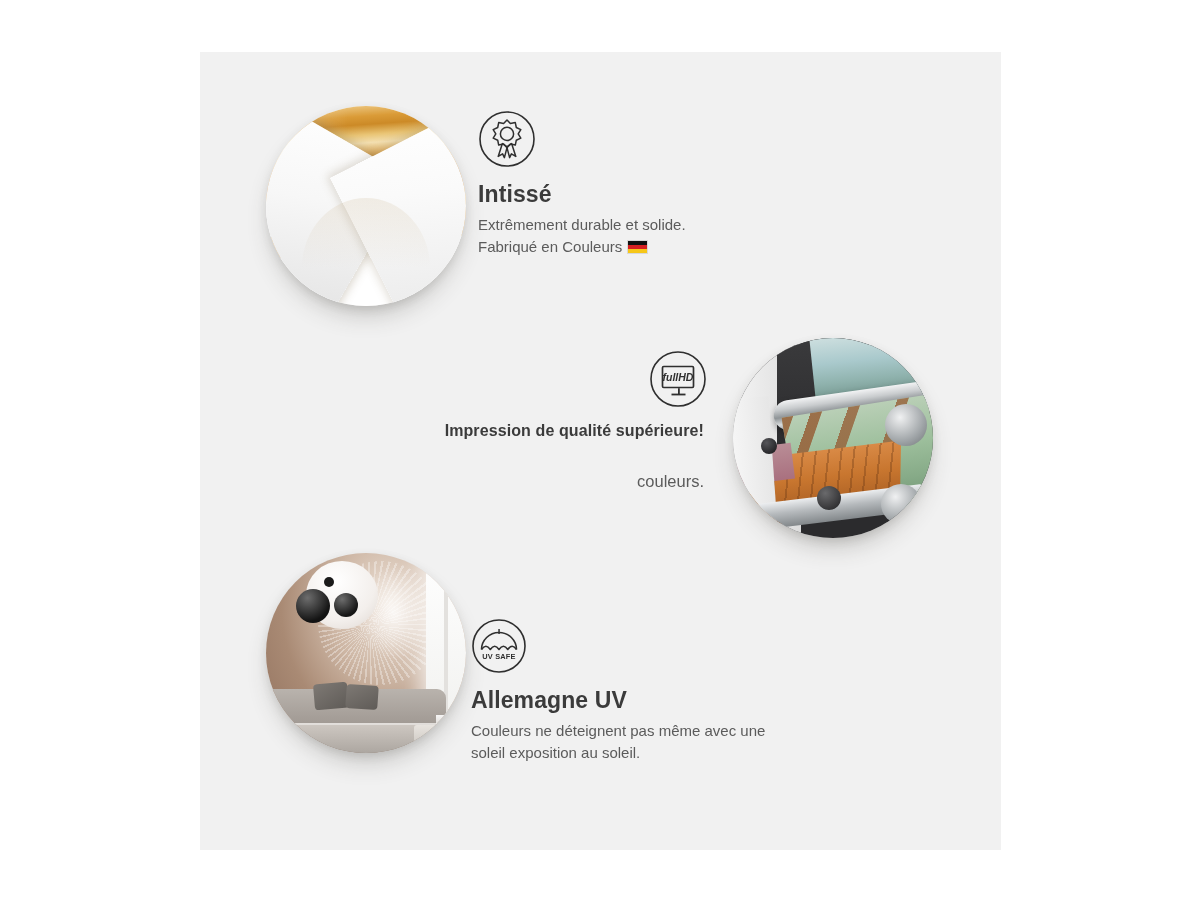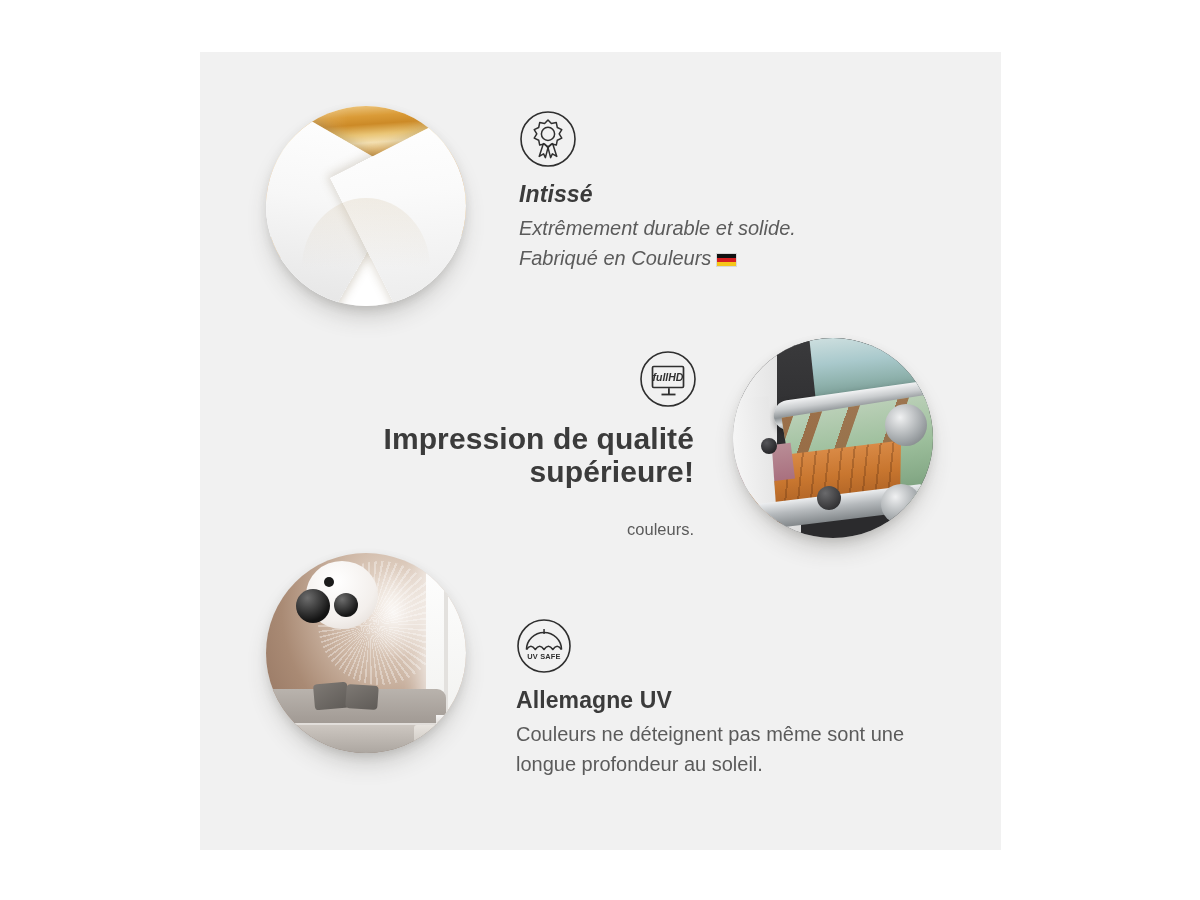--- a/index.html
+++ b/index.html
@@ -16,30 +16,30 @@
     background:#f1f1f1;
   }
 
   
   .feature{position:absolute;}
   .feature .headline{
     color:#3b3b3b;font-size:23px;font-weight:600;letter-spacing:.1px;
     margin:0 0 7px 0;line-height:1.1;
   }
   .feature .body{
-    color:#5b5b5b;font-size:20px;line-height:1.48;margin:0;
+    color:#5b5b5b;font-size:15px;line-height:1.48;margin:0;
     font-weight:400;
   }
 
   
-  #blk-intisse{left:519px;top:110px;width:330px;font-style:italic;}
-  #blk-print{left:290px;top:350px;width:404px;text-align:right;}
-  #blk-uv   {left:516px;top:618px;width:400px;}
-
-  #blk-print .headline{font-size:30px;margin-bottom:5px;}
+  #blk-intisse{left:478px;top:110px;width:330px;}
+  #blk-print{left:300px;top:350px;width:404px;text-align:right;}
+  #blk-uv   {left:471px;top:618px;width:400px;}
+
+  #blk-print .headline{font-size:16px;margin-bottom:5px;}
   #blk-print .body{font-size:16.5px;}
 
   .icon-wrap{display:block;margin-bottom:14px;}
   #blk-print .icon-wrap{text-align:right;margin-right:-3px;}
 
   .badge-ico{display:inline-block;vertical-align:top;}
 
   
   .flag{
     display:inline-block;width:21px;height:14px;vertical-align:-2px;
@@ -305,18 +305,18 @@
       <svg class="ico-svg" width="56" height="56" viewBox="0 0 56 56">
         <circle cx="28" cy="28" r="26" fill="none" stroke="#2f2f2f" stroke-width="1.6"></circle>
         <path d="M10.5 31.5 A17.5 17 0 0 1 45.5 31.5" fill="none" stroke="#2f2f2f" stroke-width="1.6"></path>
         <path d="M10.5 31.5 q4.4 -6.5 8.8 0 q4.4 -6.5 8.7 0 q4.4 -6.5 8.8 0 q4.4 -6.5 8.7 0" fill="none" stroke="#2f2f2f" stroke-width="1.6" stroke-linejoin="round"></path>
         <rect x="27.3" y="11" width="1.5" height="5" fill="#2f2f2f"></rect>
         <text x="28" y="40.5" text-anchor="middle" font-family="'Liberation Sans',sans-serif" font-size="7.4" font-weight="700" fill="#2f2f2f" letter-spacing=".2">UV SAFE</text>
       </svg>
     </span>
     <p class="headline">Allemagne UV</p>
     <p class="body">
-      <span>Couleurs ne déteignent pas même sont une</span><br>
-      <span>longue profondeur au soleil.</span>
+      <span>Couleurs ne déteignent pas même avec une</span><br>
+      <span>soleil exposition au soleil.</span>
     </p>
   </div>
 
 </div>
 
 </body></html>

